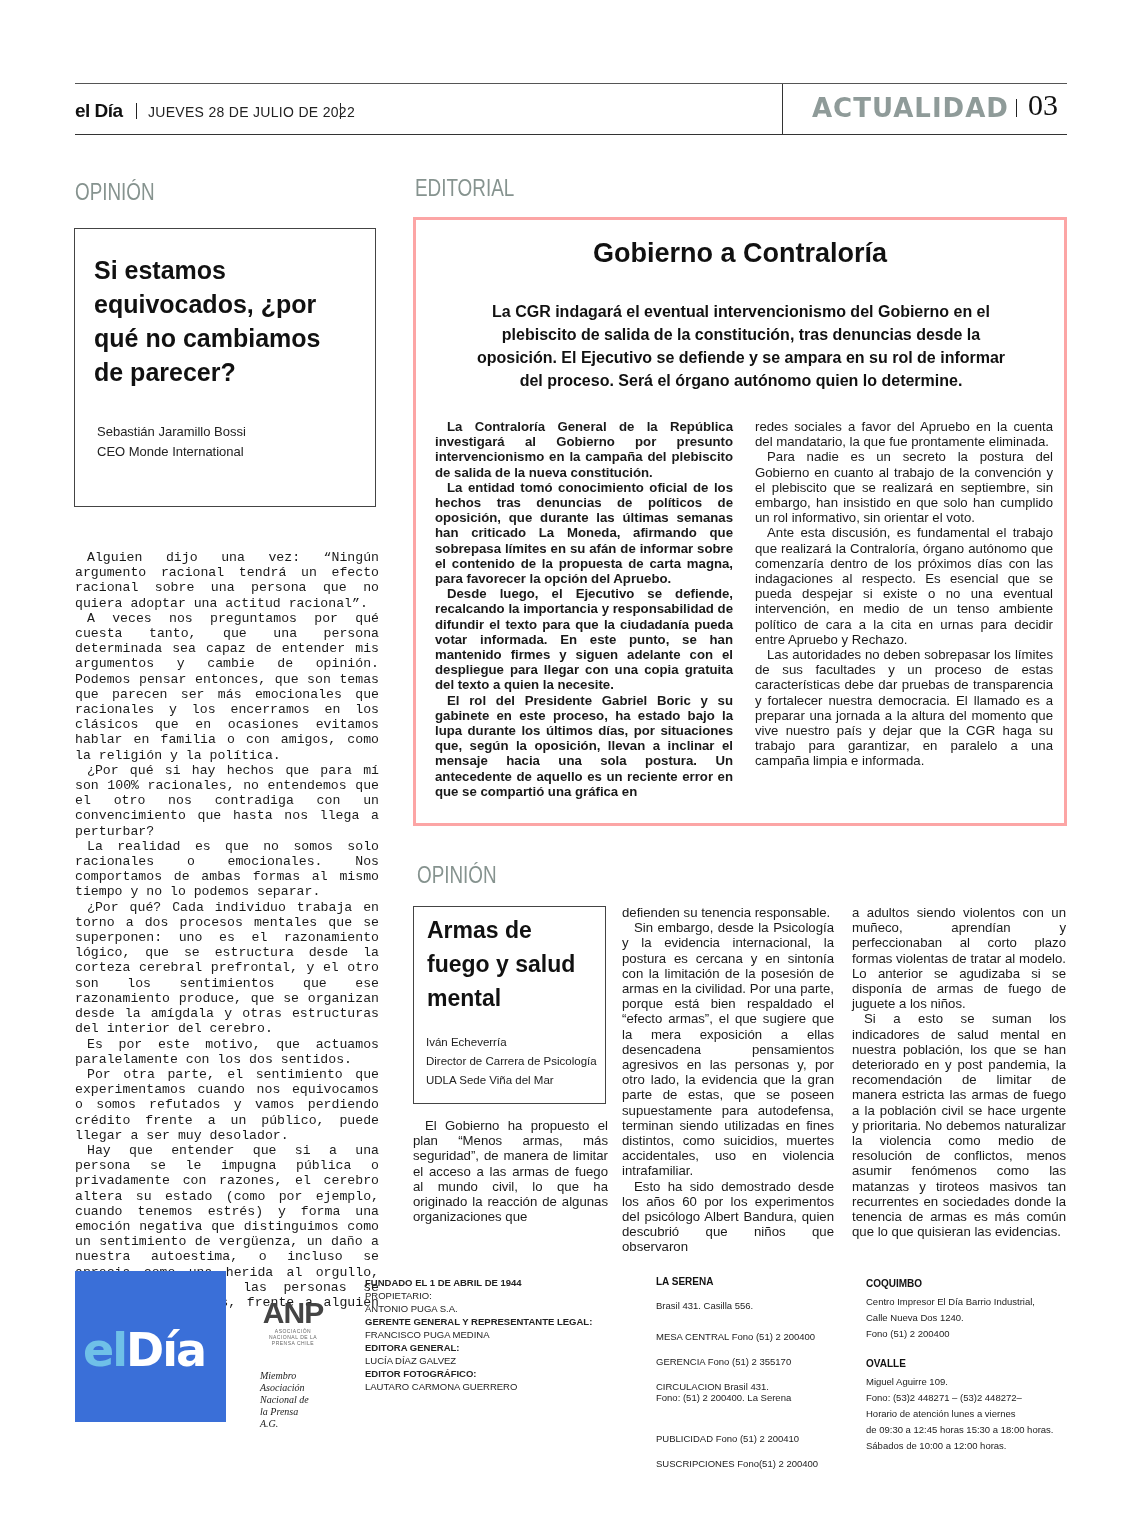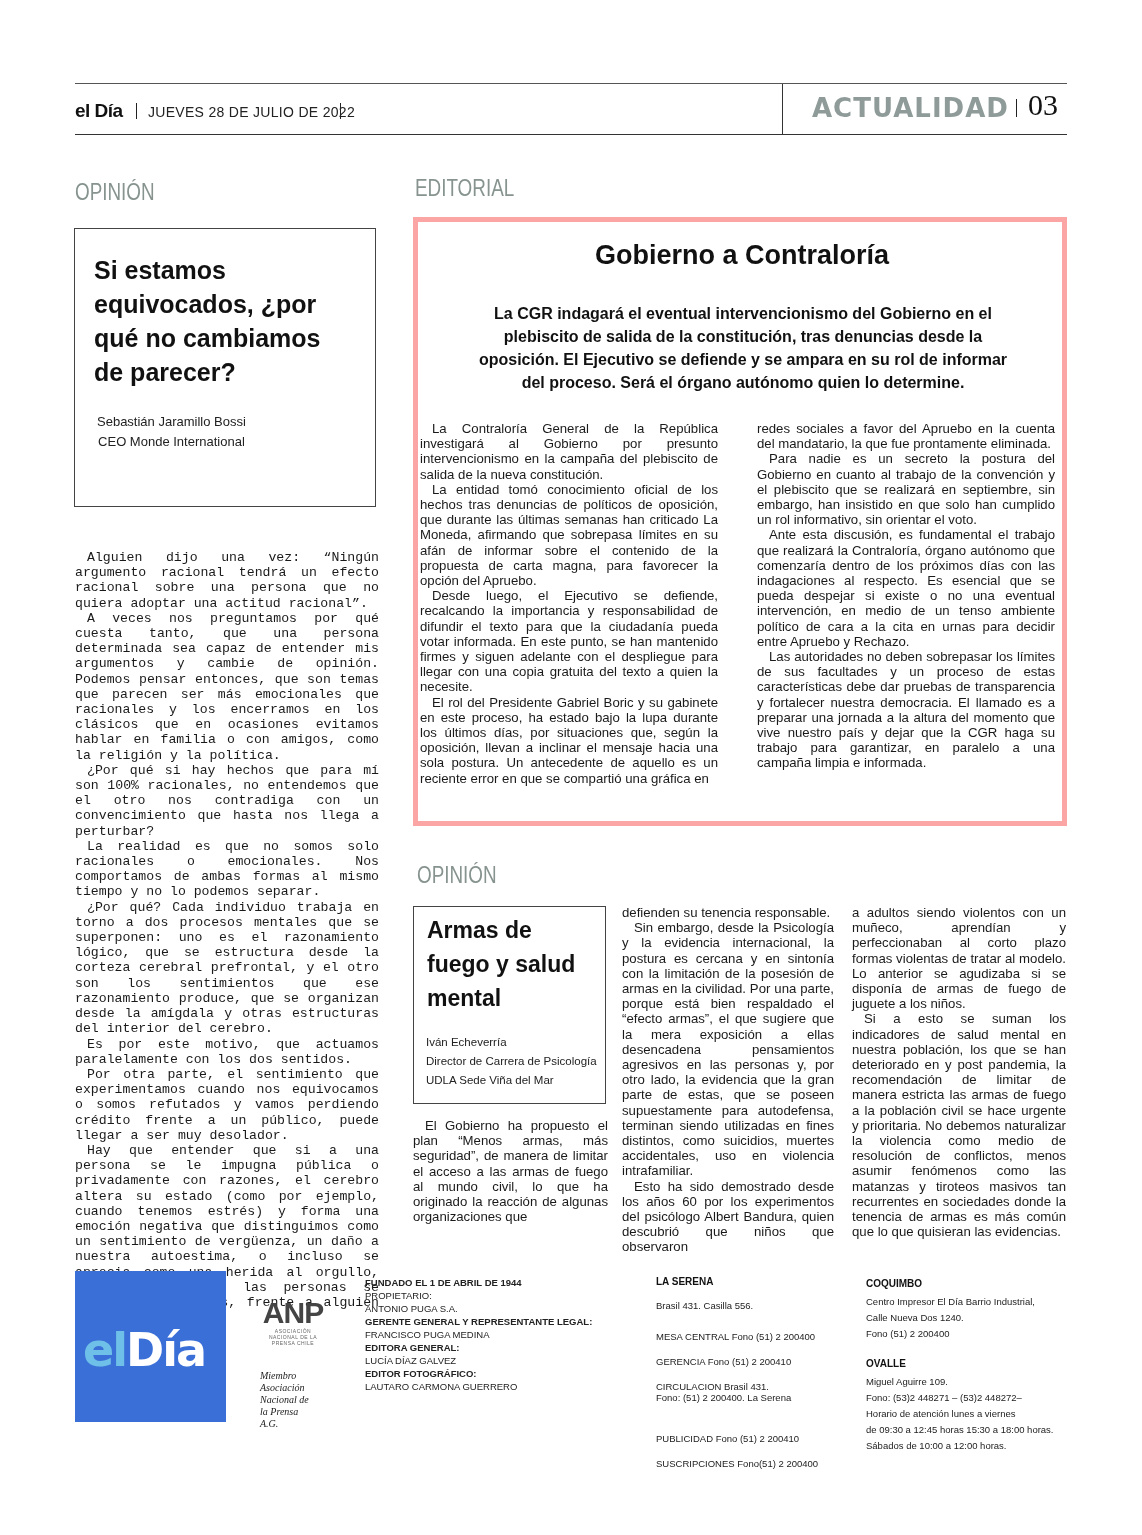--- a/index.html
+++ b/index.html
@@ -8,21 +8,21 @@
   
   .rule { position:absolute; background:#555; height:1px; }
   .hdr-logo { left:75px; top:100px; font-weight:bold; font-size:19px; letter-spacing:-0.5px; color:#111; }
   .hdr-sep { width:1px; height:16px; background:#222; }
   .hdr-date { left:148px; top:104px; font-size:14px; color:#222; letter-spacing:0.3px; }
   .hdr-vline { left:782px; top:84px; width:1px; height:50px; background:#333; }
   .hdr-section { left:812px; top:93px; font-size:26px; font-weight:900; color:#8f9b99; letter-spacing:1px; font-family:"DejaVu Sans", sans-serif; }
   .hdr-page { left:1028px; top:88px; font-size:30px; font-family:"Liberation Serif", serif; color:#111; font-weight:normal; }
   .label { font-family:"Liberation Sans Narrow","Liberation Sans", sans-serif; font-size:23px; color:#86938f; transform:scaleX(0.82); transform-origin:left; letter-spacing:0px; }
   .box { position:absolute; border:1px solid #444; box-sizing:border-box; }
-  .ed-box { position:absolute; border:5px solid #fca5a5; box-sizing:border-box; }
+  .ed-box { position:absolute; border:3px solid #fca5a5; box-sizing:border-box; }
   .headline { font-weight:bold; font-family:"Liberation Sans", sans-serif; color:#111; }
   .byline { font-size:13px; line-height:20px; color:#222; }
   .col { position:absolute; font-size:13.2px; line-height:15.2px; text-align:justify; color:#1a1a1a; font-family:"Liberation Sans", sans-serif; }
   .col p { margin:0; text-indent:12px; }
   .lead { text-align:center; font-weight:bold; font-size:16px; line-height:23px; }
   
   .logo-box { left:75px; top:1271px; width:151px; height:151px; background:#3a6fd8; }
   .logo-text { position:absolute; left:8px; top:52px; font-size:46px; font-weight:900; letter-spacing:-2px; font-family:"DejaVu Sans", sans-serif; }
   .logo-el { color:#6fc0e8; }
   .logo-dia { color:#fff; }
@@ -47,41 +47,41 @@
 <div class="abs hdr-page">03</div>
 
 <div class="abs label" style="left:75px;top:179px;">OPINIÓN</div>
 <div class="box" style="left:74px;top:228px;width:302px;height:279px;">
   <div class="abs headline" style="left:19px;top:24px;font-size:25px;line-height:34px;width:260px;">
     <div>Si estamos</div>
     <div>equivocados, ¿por</div>
     <div>qué no cambiamos</div>
     <div>de parecer?</div>
   </div>
-  <div class="abs byline" style="left:22px;top:183px;text-align:center;">
+  <div class="abs byline" style="left:22px;top:193px;">
     <div>Sebastián Jaramillo Bossi</div>
     <div>CEO Monde International</div>
   </div>
 </div>
 <div class="col" style="left:75px;top:550px;width:304px;font-family:Liberation Mono, monospace;">
   <p>Alguien dijo una vez: “Ningún argumento racional tendrá un efecto racional sobre una persona que no quiera adoptar una actitud racional”.</p>
   <p>A veces nos preguntamos por qué cuesta tanto, que una persona determinada sea capaz de entender mis argumentos y cambie de opinión. Podemos pensar entonces, que son temas que parecen ser más emocionales que racionales y los encerramos en los clásicos que en ocasiones evitamos hablar en familia o con amigos, como la religión y la política.</p>
   <p>¿Por qué si hay hechos que para mí son 100% racionales, no entendemos que el otro nos contradiga con un convencimiento que hasta nos llega a perturbar?</p>
   <p>La realidad es que no somos solo racionales o emocionales. Nos comportamos de ambas formas al mismo tiempo y no lo podemos separar.</p>
   <p>¿Por qué? Cada individuo trabaja en torno a dos procesos mentales que se superponen: uno es el razonamiento lógico, que se estructura desde la corteza cerebral prefrontal, y el otro son los sentimientos que ese razonamiento produce, que se organizan desde la amígdala y otras estructuras del interior del cerebro.</p>
   <p>Es por este motivo, que actuamos paralelamente con los dos sentidos.</p>
   <p>Por otra parte, el sentimiento que experimentamos cuando nos equivocamos o somos refutados y vamos perdiendo crédito frente a un público, puede llegar a ser muy desolador.</p>
   <p>Hay que entender que si a una persona se le impugna pública o privadamente con razones, el cerebro altera su estado (como por ejemplo, cuando tenemos estrés) y forma una emoción negativa que distinguimos como un sentimiento de vergüenza, un daño a nuestra autoestima, o incluso se aprecia como una herida al orgullo, sobre todo cuando las personas se sienten importantes, frente a alguien que consideran.</p>
 </div>
 
 <div class="abs label" style="left:415px;top:175px;">EDITORIAL</div>
 <div class="ed-box" style="left:413px;top:217px;width:654px;height:609px;">
   <div class="abs headline" style="left:0;top:18px;width:648px;text-align:center;font-size:27px;">Gobierno a Contraloría</div>
   <div class="abs lead" style="left:50px;top:80px;width:550px;">La CGR indagará el eventual intervencionismo del Gobierno en el plebiscito de salida de la constitución, tras denuncias desde la oposición. El Ejecutivo se defiende y se ampara en su rol de informar del proceso. Será el órgano autónomo quien lo determine.</div>
-  <div class="col" style="left:2px;top:199px;width:298px;">
+  <div class="col" style="left:19px;top:199px;width:298px;font-weight:bold;">
     <p>La Contraloría General de la República investigará al Gobierno por presunto intervencionismo en la campaña del plebiscito de salida de la nueva constitución.</p>
     <p>La entidad tomó conocimiento oficial de los hechos tras denuncias de políticos de oposición, que durante las últimas semanas han criticado La Moneda, afirmando que sobrepasa límites en su afán de informar sobre el contenido de la propuesta de carta magna, para favorecer la opción del Apruebo.</p>
     <p>Desde luego, el Ejecutivo se defiende, recalcando la importancia y responsabilidad de difundir el texto para que la ciudadanía pueda votar informada. En este punto, se han mantenido firmes y siguen adelante con el despliegue para llegar con una copia gratuita del texto a quien la necesite.</p>
     <p>El rol del Presidente Gabriel Boric y su gabinete en este proceso, ha estado bajo la lupa durante los últimos días, por situaciones que, según la oposición, llevan a inclinar el mensaje hacia una sola postura. Un antecedente de aquello es un reciente error en que se compartió una gráfica en</p>
   </div>
   <div class="col" style="left:339px;top:199px;width:298px;">
     <p style="text-indent:0">redes sociales a favor del Apruebo en la cuenta del mandatario, la que fue prontamente eliminada.</p>
     <p>Para nadie es un secreto la postura del Gobierno en cuanto al trabajo de la convención y el plebiscito que se realizará en septiembre, sin embargo, han insistido en que solo han cumplido un rol informativo, sin orientar el voto.</p>
     <p>Ante esta discusión, es fundamental el trabajo que realizará la Contraloría, órgano autónomo que comenzaría dentro de los próximos días con las indagaciones al respecto. Es esencial que se pueda despejar si existe o no una eventual intervención, en medio de un tenso ambiente político de cara a la cita en urnas para decidir entre Apruebo y Rechazo.</p>
     <p>Las autoridades no deben sobrepasar los límites de sus facultades y un proceso de estas características debe dar pruebas de transparencia y fortalecer nuestra democracia. El llamado es a preparar una jornada a la altura del momento que vive nuestro país y dejar que la CGR haga su trabajo para garantizar, en paralelo a una campaña limpia e informada.</p>
@@ -140,21 +140,21 @@
   <div style="font-weight:900">EDITORA GENERAL:</div>
   <div>LUCÍA DÍAZ GALVEZ</div>
   <div style="font-weight:900">EDITOR FOTOGRÁFICO:</div>
   <div>LAUTARO CARMONA GUERRERO</div>
 </div>
 
 <div class="abs" style="left:656px;top:1276px;">
   <div class="f-head">LA SERENA</div>
   <div class="f-line" style="margin-top:13px">Brasil 431. Casilla 556.</div>
   <div class="f-line" style="margin-top:20px">MESA CENTRAL Fono (51) 2 200400</div>
-  <div class="f-line" style="margin-top:14px">GERENCIA Fono (51) 2 200410</div>
+  <div class="f-line" style="margin-top:14px">GERENCIA Fono (51) 2 355170</div>
   <div class="f-line" style="margin-top:14px">CIRCULACION Brasil 431.</div>
   <div class="f-line">Fono: (51) 2 200400. La Serena</div>
   <div class="f-line" style="margin-top:30px">PUBLICIDAD Fono (51) 2 200410</div>
   <div class="f-line" style="margin-top:14px">SUSCRIPCIONES Fono(51) 2 200400</div>
 </div>
 
 <div class="abs" style="left:866px;top:1276px;line-height:16px;">
   <div class="f-head">COQUIMBO</div>
   <div class="f-line" style="margin-top:2px">Centro Impresor El Día Barrio Industrial,</div>
   <div class="f-line">Calle Nueva Dos 1240.</div>

